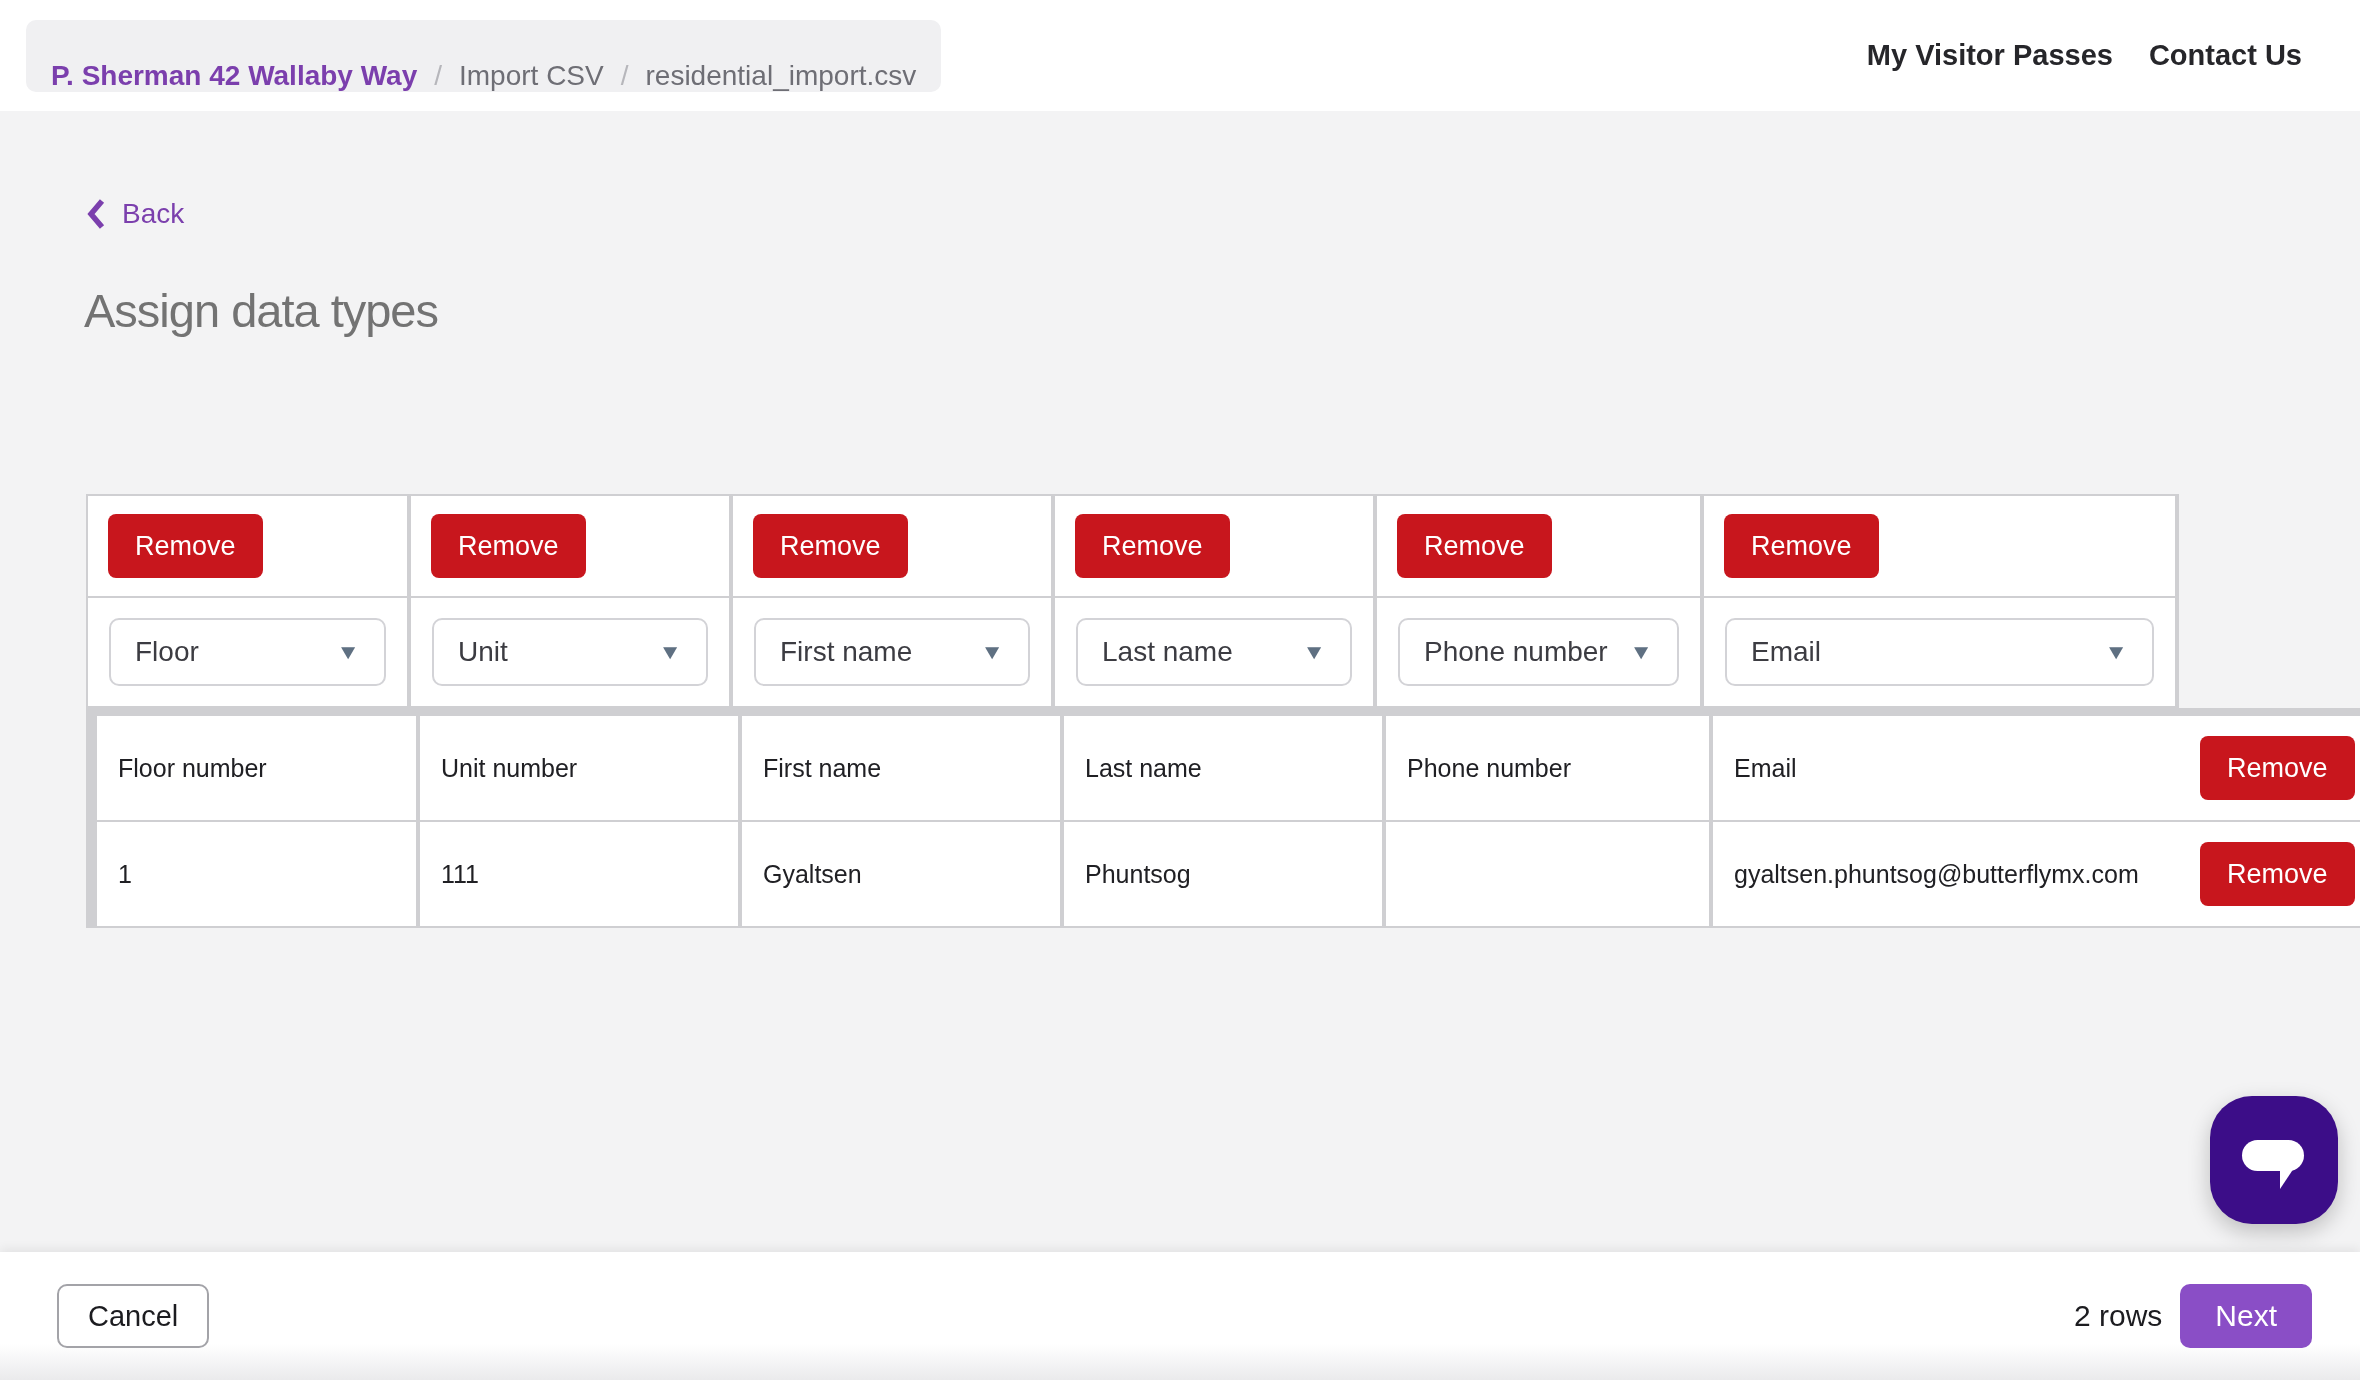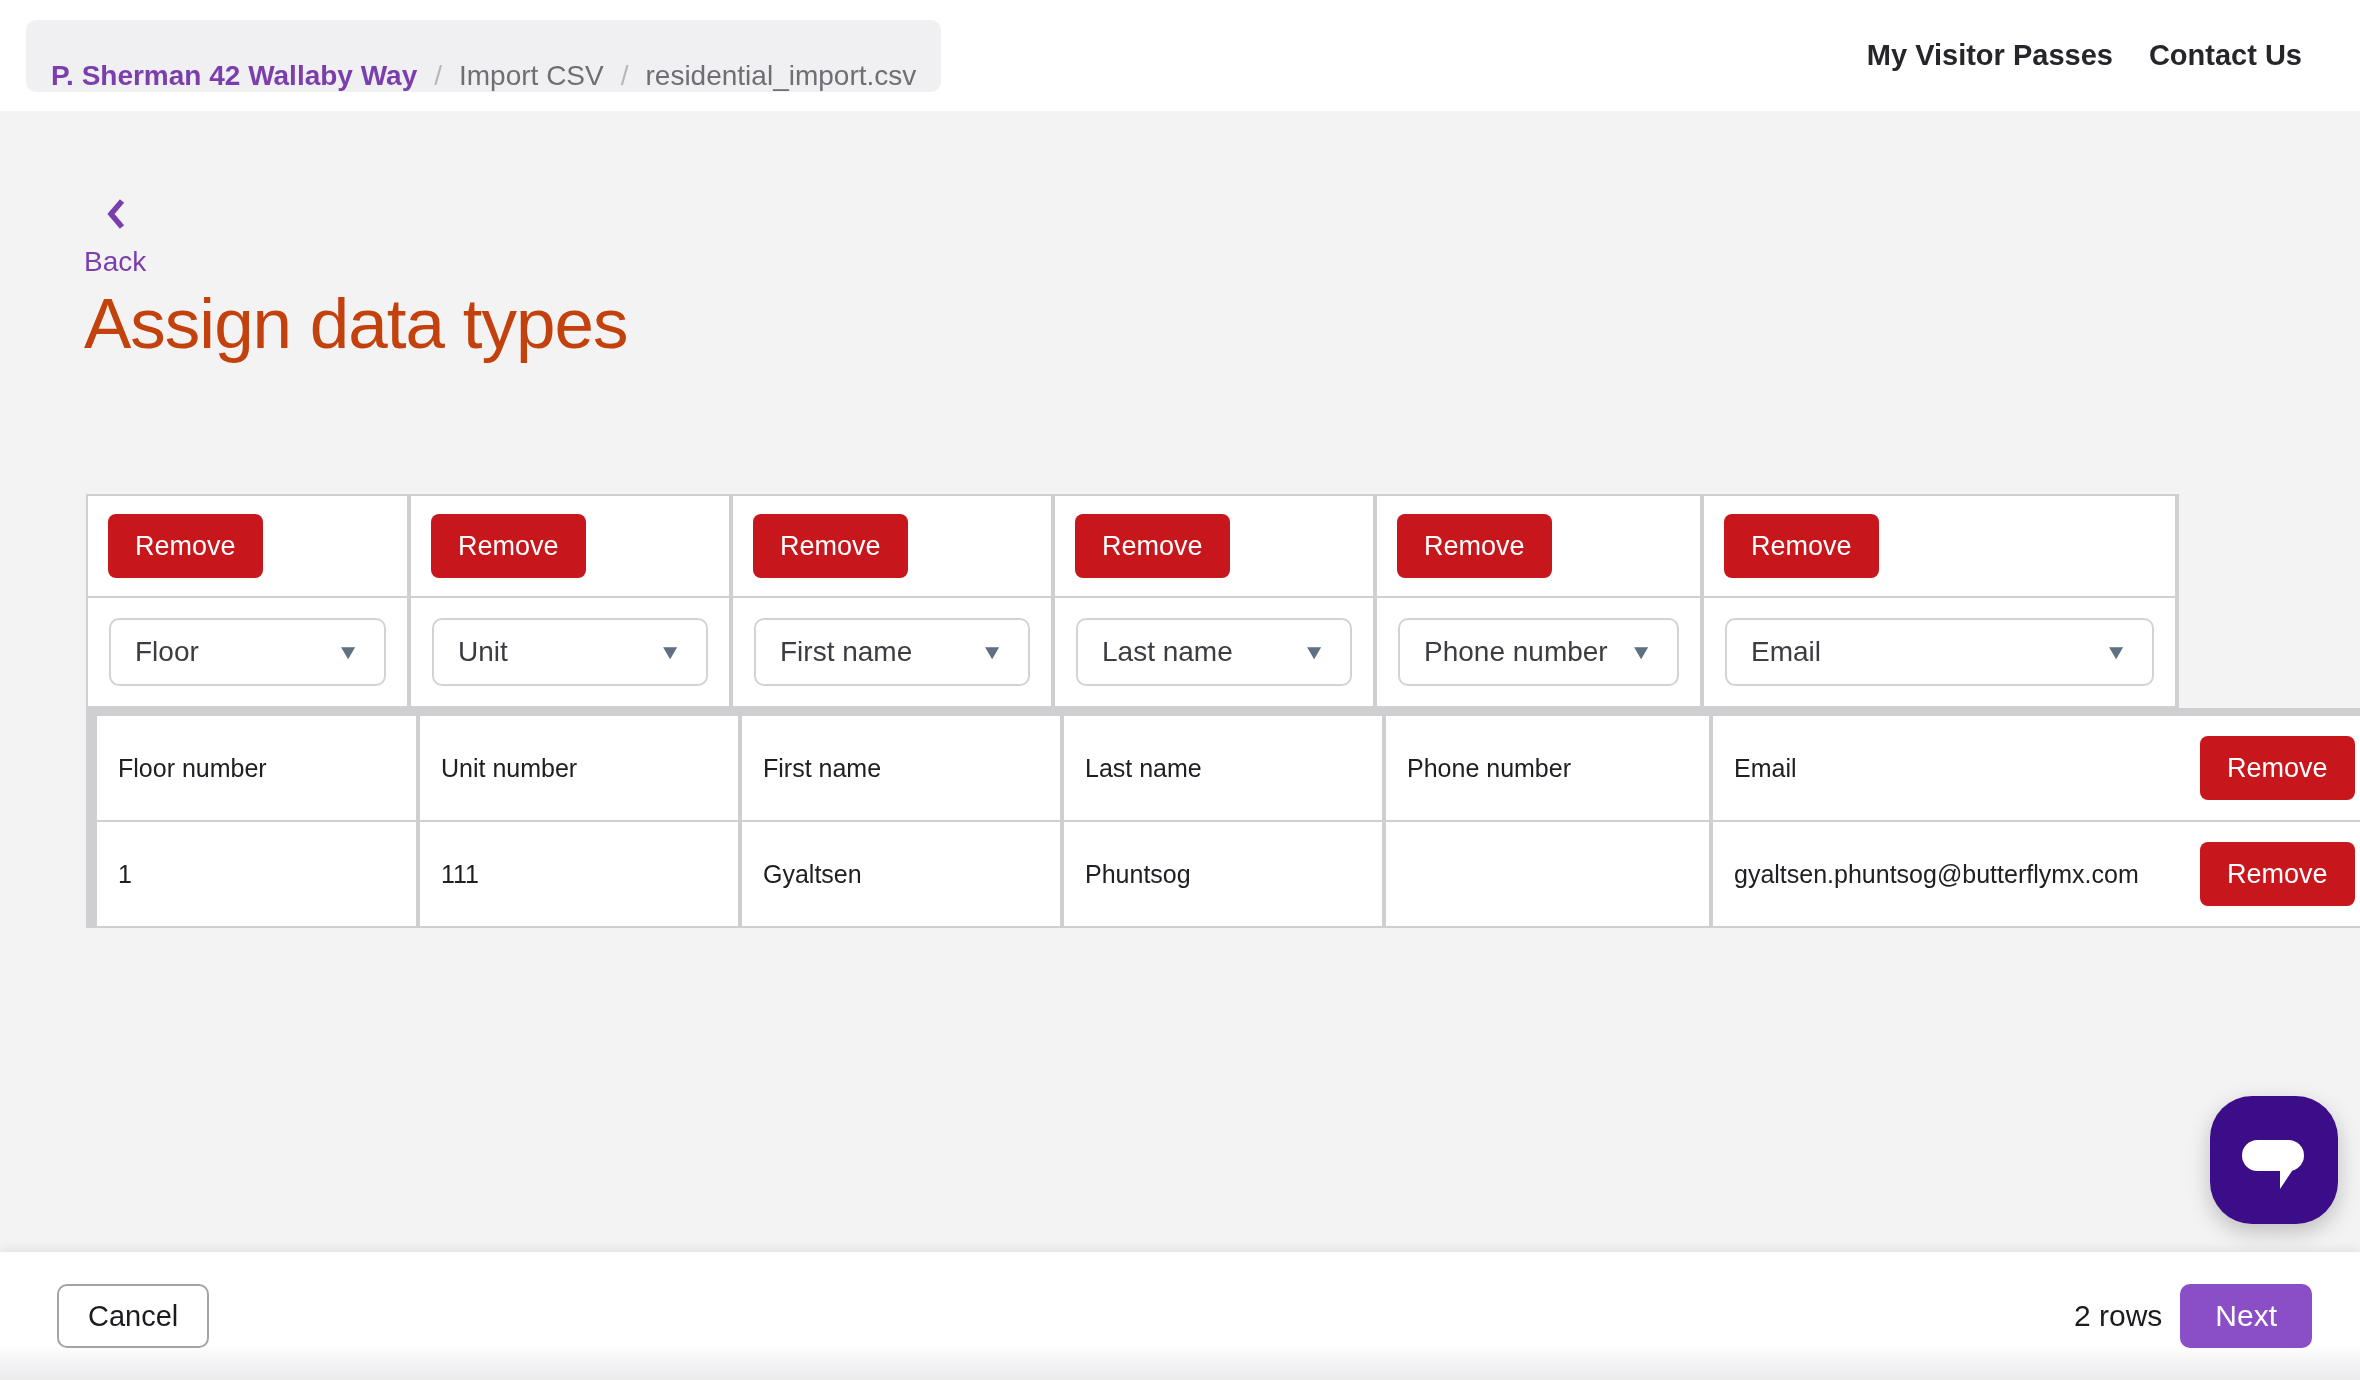--- a/index.html
+++ b/index.html
@@ -22,26 +22,26 @@
   .bc-property { color:#7b3fad; font-weight:bold; text-decoration:none; cursor:pointer; }
   .bc-sep { color:#b6b6bb; }
   .bc-item { color:#6e6e75; text-decoration:none; cursor:pointer; }
   .topnav { display:flex; align-items:flex-start; gap:36px;font-weight:bold; }
   .topnav a { font-size:29px; color:#26262a; text-decoration:none; cursor:pointer; }
   
   .content { position:absolute; left:0; top:111px; width:2360px; height:1141px; }
   .back-link {
     position:absolute; left:84px; top:86px; display:flex; align-items:center;
     gap:15px; color:#7b3fad; font-size:28px; font-weight:500;
-    text-decoration:none; cursor:pointer;flex-direction:column;
+    text-decoration:none; cursor:pointer;
   }
   .back-link svg { display:block; }
   .title {
-    position:absolute; left:84px; top:172px; font-size:71px; font-weight:400;
-    color:#c2410c; letter-spacing:-1px;
+    position:absolute; left:84px; top:172px; font-size:47px; font-weight:400;
+    color:#737373; letter-spacing:-1px;
   }
   .subtitle {
     position:absolute; left:85px; top:284px; font-size:30px; color:#51515a;
   }
   
   .table { position:absolute; left:86px; top:383px; width:2274px; height:434px; }
   .thead { position:absolute; left:0; top:0; width:2093px; height:214px; background:#cfcfd2; }
   .tbody { position:absolute; left:0; top:214px; width:2274px; height:220px; background:#cfcfd2; }
   .cell { position:absolute; background:#ffffff; display:flex; align-items:center; }
   .r1h { top:2px;   height:100px; }

